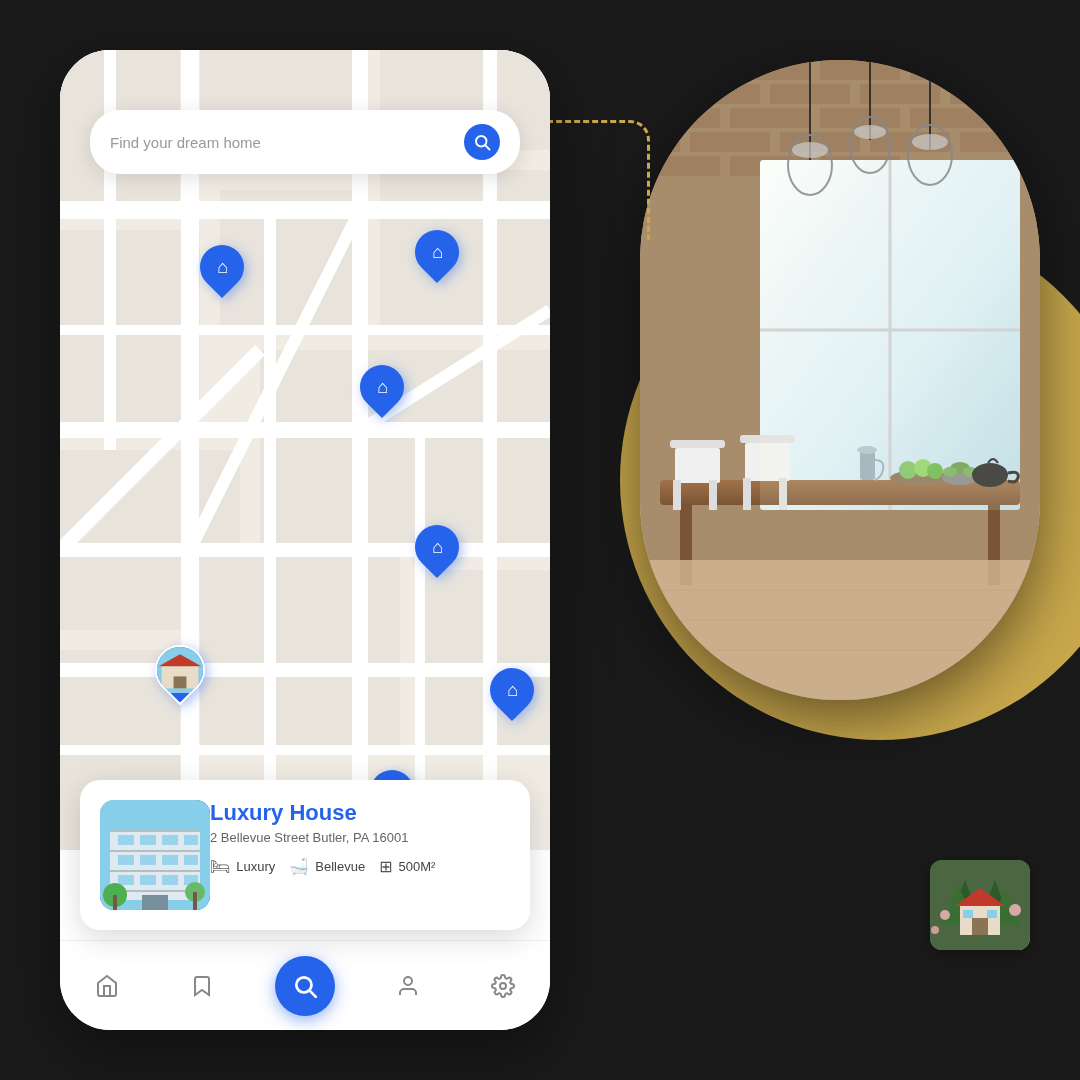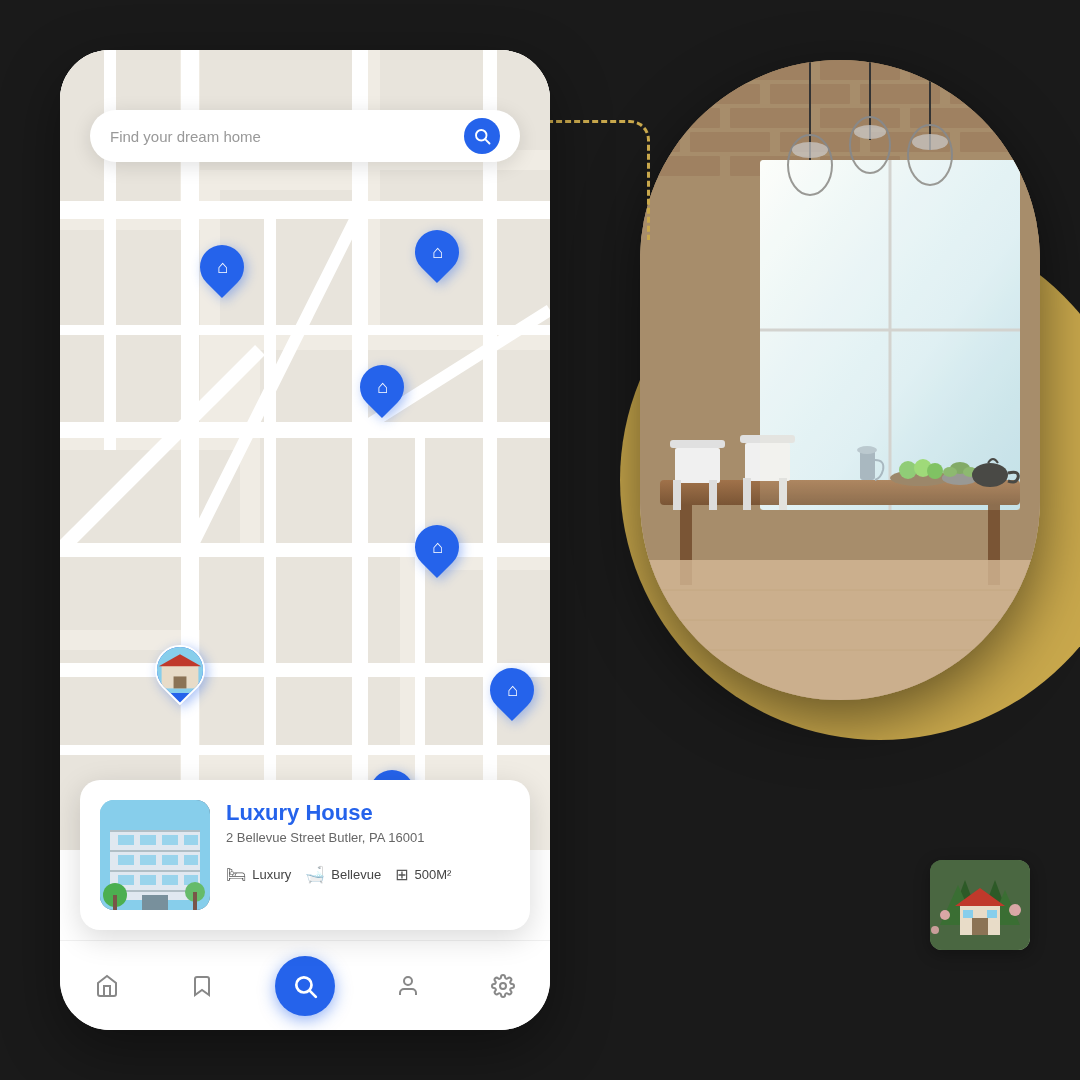--- a/index.html
+++ b/index.html
@@ -62,21 +62,21 @@
       width: 100%;
       height: 100%;
     }
 
     
     .search-bar {
       position: absolute;
       top: 60px;
       left: 30px;
       right: 30px;
-      height: 52px;
+      height: 64px;
       background: #fff;
       border-radius: 30px;
       box-shadow: 0 4px 20px rgba(0,0,0,0.12);
       display: flex;
       align-items: center;
       padding: 0 20px;
       z-index: 20;
     }
 
     .search-text {
@@ -170,21 +170,20 @@
     .property-card {
       position: absolute;
       bottom: 100px;
       left: 20px;
       right: 20px;
       background: #fff;
       border-radius: 20px;
       padding: 20px;
       box-shadow: 0 8px 30px rgba(0,0,0,0.15);
       display: flex;
-      gap: 16px;
       z-index: 20;
     }
 
     .card-image {
       width: 110px;
       height: 110px;
       border-radius: 14px;
       background: linear-gradient(135deg, #87ceeb 0%, #4682b4 30%, #2c3e50 60%, #3d5a6c 100%);
       flex-shrink: 0;
       display: flex;
@@ -201,21 +200,21 @@
     .card-title {
       font-size: 22px;
       font-weight: 700;
       color: #2563eb;
       margin-bottom: 4px;
     }
 
     .card-address {
       font-size: 13px;
       color: #666;
-      margin-bottom: 20px;
+      margin-bottom: 12px;
     }
 
     .card-features {
       display: flex;
       gap: 14px;
       align-items: center;
     }
 
     .feature-item {
       display: flex;

